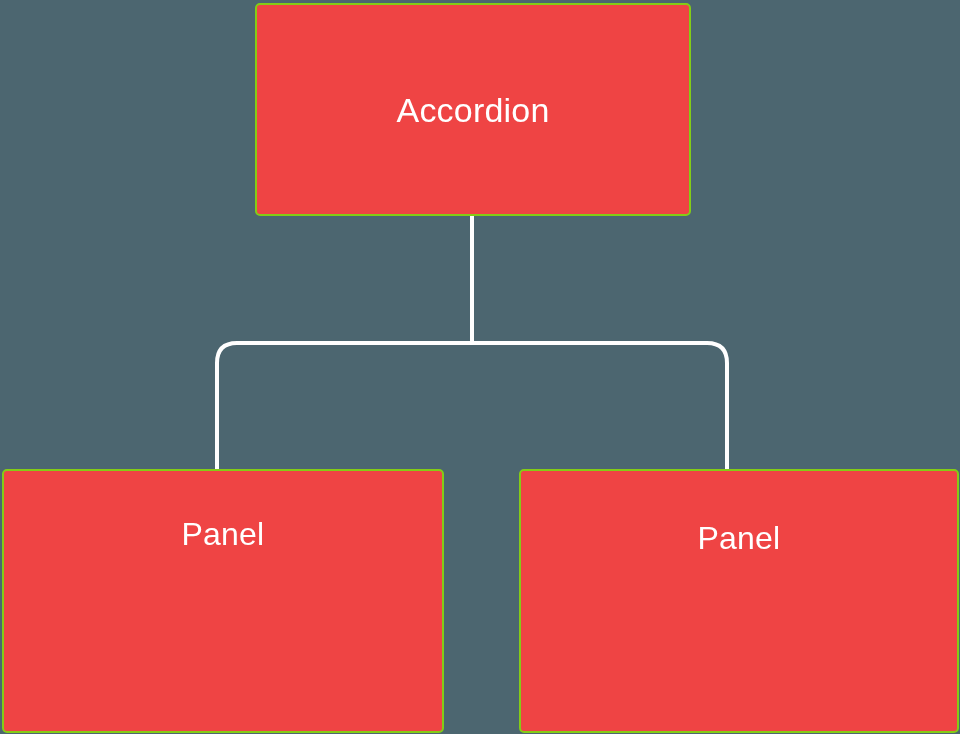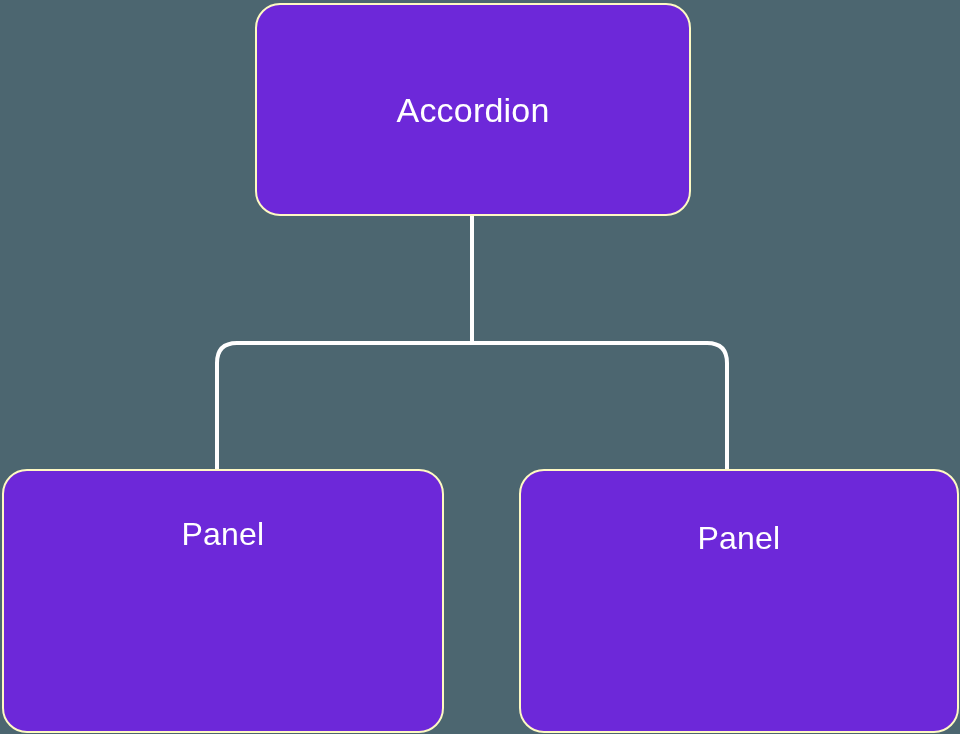--- a/index.html
+++ b/index.html
@@ -26,23 +26,23 @@
     top: 0;
     width: 960px;
     height: 734px;
     pointer-events: none;
   }
 
   
   .node {
     position: absolute;
     box-sizing: border-box;
-    background: #6d28d9;
-    border: 2px solid #fef9c3;
-    border-radius: 25px;
+    background: #ef4444;
+    border: 2px solid #84cc16;
+    border-radius: 5px;
   }
   #node-accordion {
     left: 255px;
     top: 3px;
     width: 436px;
     height: 213px;
   }
   #node-panel-left {
     left: 2px;
     top: 469px;

